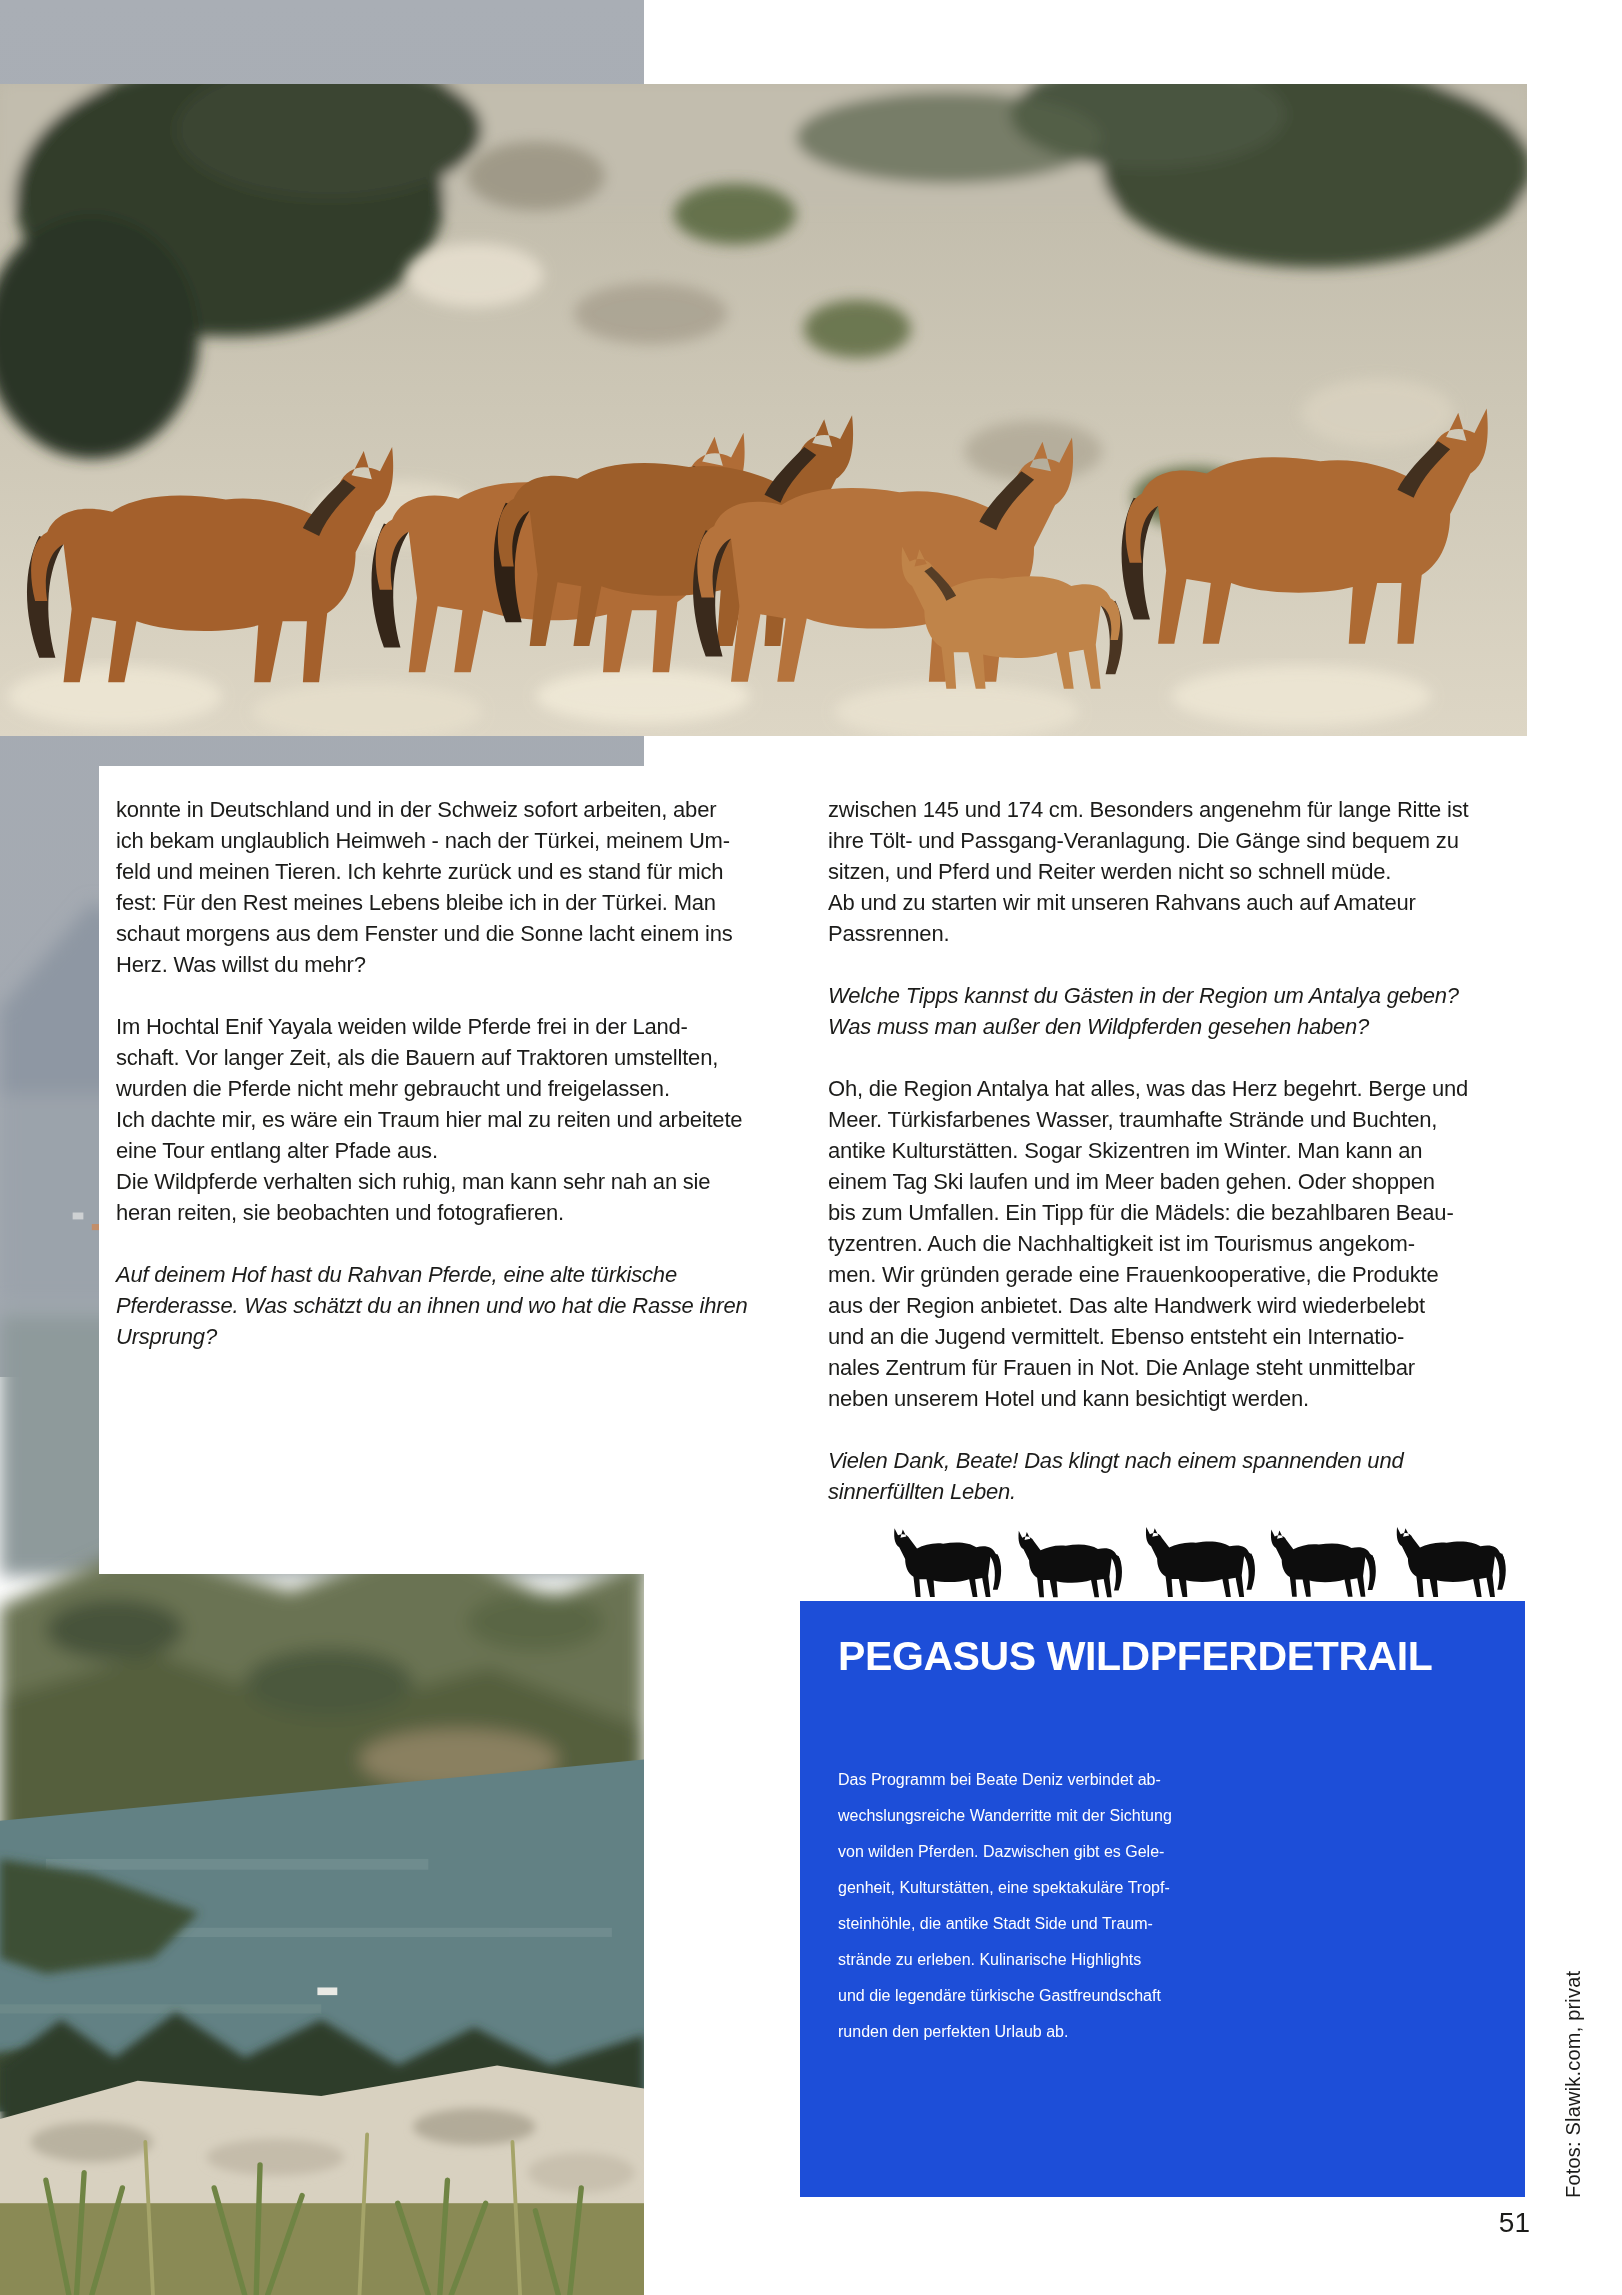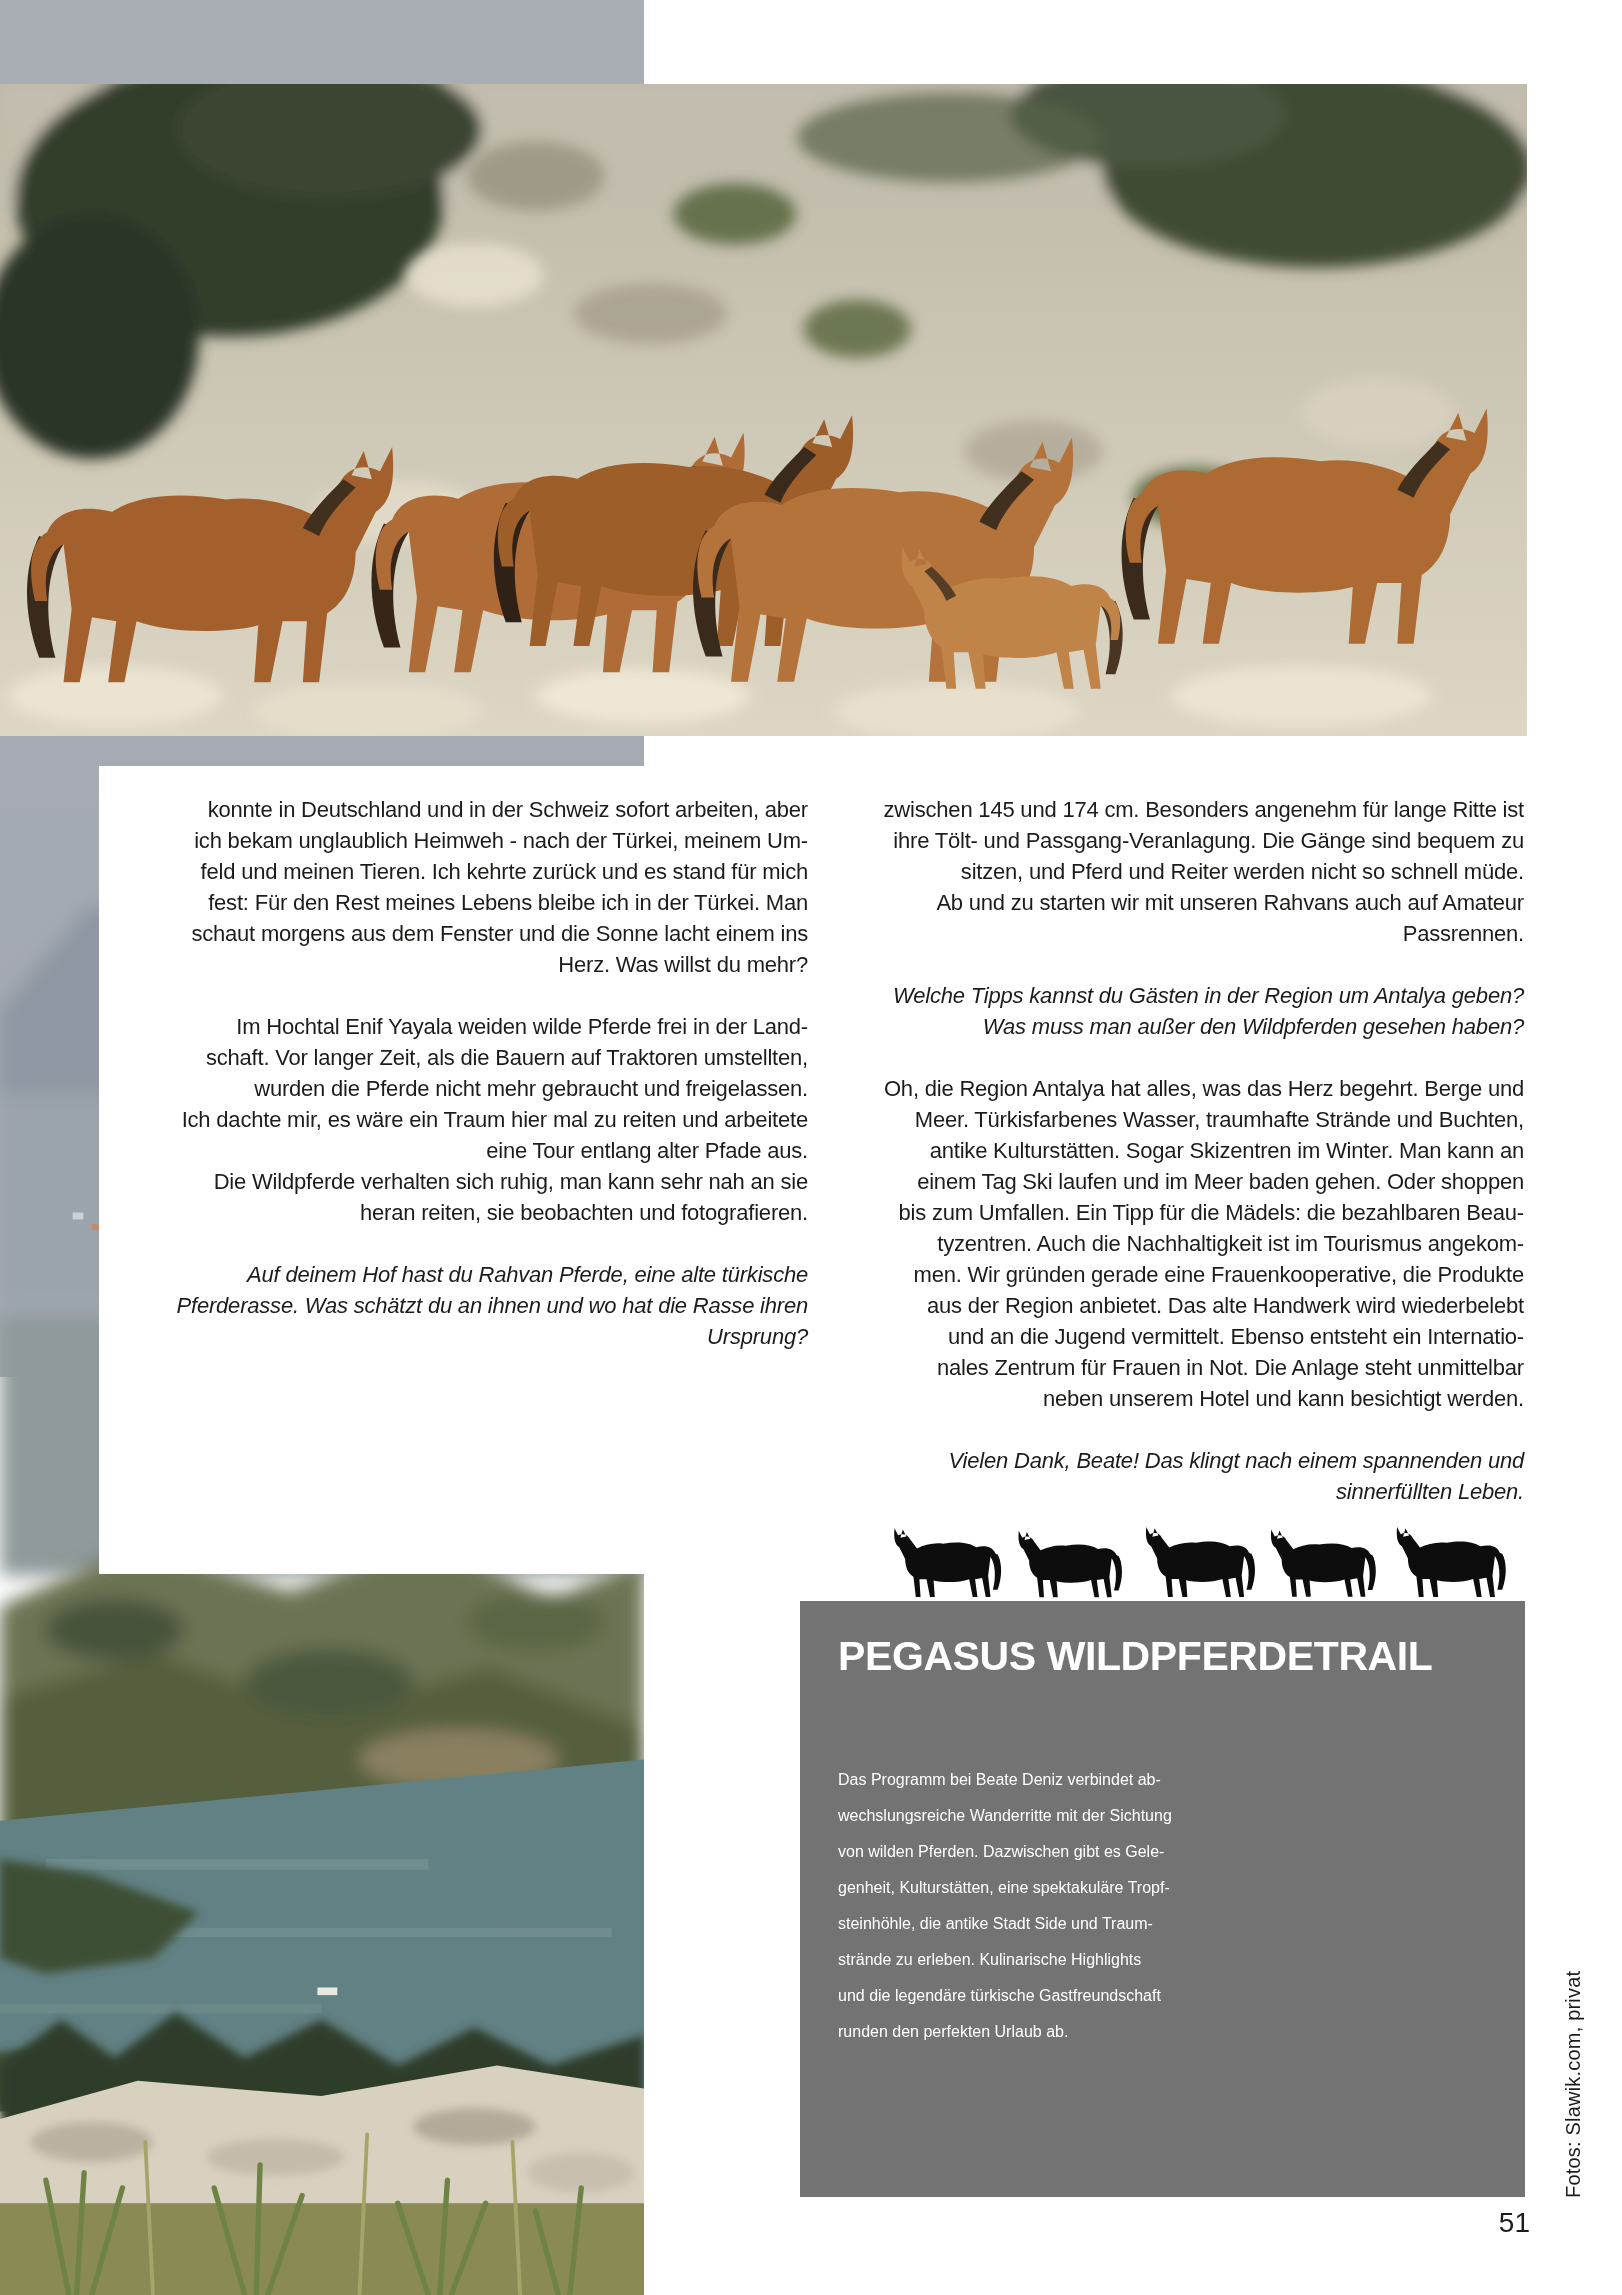--- a/index.html
+++ b/index.html
@@ -6,21 +6,21 @@
   #page{
     position:relative;width:1623px;height:2295px;background:#ffffff;
     overflow:hidden;font-family:"Liberation Sans",sans-serif;color:#1c1c1a;
   }
   
   #left-image{position:absolute;left:0;top:0;width:644px;height:2295px;}
   
   #horse-photo{position:absolute;left:0;top:84px;width:1527px;height:652px;}
   
   #text-block{position:absolute;left:99px;top:766px;width:699px;height:808px;background:#ffffff;}
-  .column{position:absolute;top:794px;text-align:right;}
+  .column{position:absolute;top:794px;}
   #left-column{left:116px;width:692px;}
   #right-column{left:828px;width:696px;}
   .para{
     margin:0 0 31px 0;font-size:22px;line-height:31px;letter-spacing:-0.2px;
     white-space:pre-line;color:#1c1c1a;
   }
   .para.italic{font-style:italic;}
   
   #silhouettes{position:absolute;left:880px;top:1510px;width:627px;height:92px;}
   
@@ -269,21 +269,21 @@
           <use href="#horse-tail"></use>
           <use href="#horse-body"></use>
         </g>
       <g transform="translate(820,0) scale(-1.58,1.58)">
           <use href="#horse-tail"></use>
           <use href="#horse-body"></use>
         </g>
     </g>
   </svg>
 
-  <div id="info-box" style="background: #737373;">
+  <div id="info-box" style="background: #1d4ed8;">
     <h1>PEGASUS WILDPFERDETRAIL</h1>
     <div class="box-body">Das Programm bei Beate Deniz verbindet ab-
 wechslungsreiche Wanderritte mit der Sichtung
 von wilden Pferden. Dazwischen gibt es Gele-
 genheit, Kulturstätten, eine spektakuläre Tropf-
 steinhöhle, die antike Stadt Side und Traum-
 strände zu erleben. Kulinarische Highlights
 und die legendäre türkische Gastfreundschaft
 runden den perfekten Urlaub ab.</div>
   </div>

